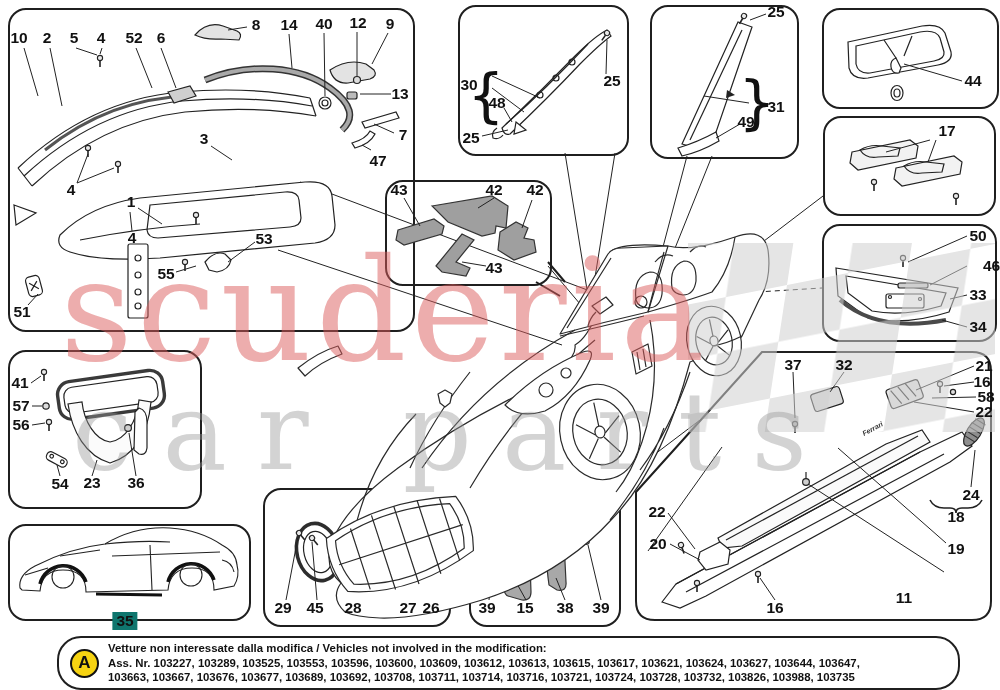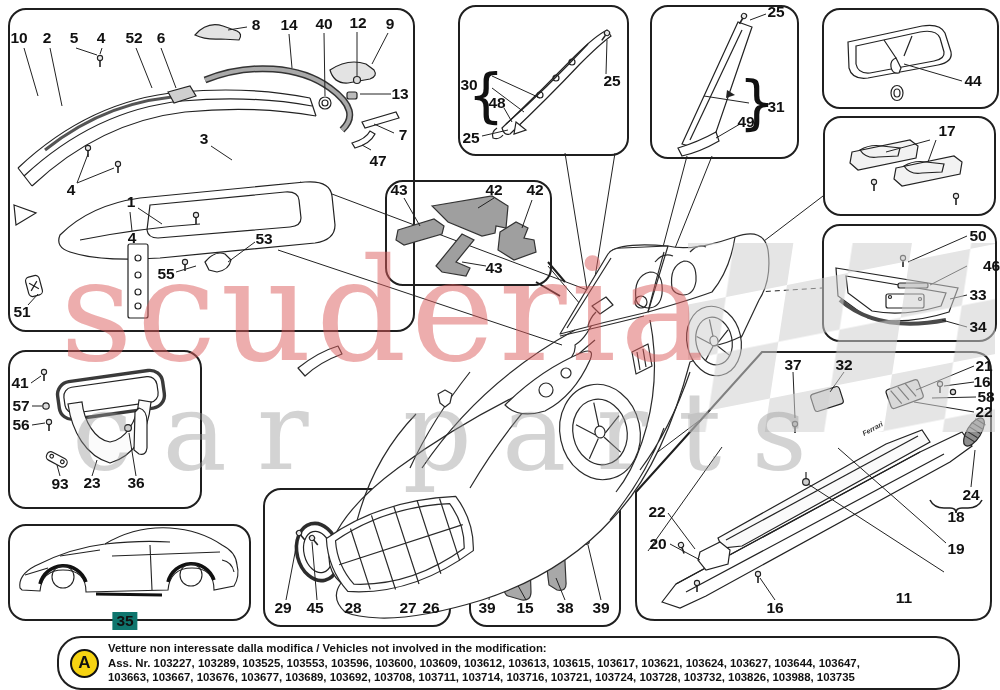--- a/index.html
+++ b/index.html
@@ -425,21 +425,21 @@
       <span class="callout" style="left: 204px; top: 139px;">3</span>
       <span class="callout" style="left: 71px; top: 190px;">4</span>
       <span class="callout" style="left: 131px; top: 202px;">1</span>
       <span class="callout" style="left: 132px; top: 238px;">4</span>
       <span class="callout" style="left: 264px; top: 239px;">53</span>
       <span class="callout" style="left: 166px; top: 274px;">55</span>
       <span class="callout" style="left: 22px; top: 312px;">51</span>
       <span class="callout" style="left: 20px; top: 383px;">41</span>
       <span class="callout" style="left: 21px; top: 406px;">57</span>
       <span class="callout" style="left: 21px; top: 425px;">56</span>
-      <span class="callout" style="left: 60px; top: 484px;">93</span>
+      <span class="callout" style="left: 60px; top: 484px;">54</span>
       <span class="callout" style="left: 92px; top: 483px;">23</span>
       <span class="callout" style="left: 136px; top: 483px;">36</span>
       <span class="callout" style="left: 399px; top: 190px;">43</span>
       <span class="callout" style="left: 494px; top: 190px;">42</span>
       <span class="callout" style="left: 535px; top: 190px;">42</span>
       <span class="callout" style="left: 494px; top: 268px;">43</span>
       <span class="callout" style="left: 469px; top: 85px;">30</span>
       <span class="callout" style="left: 497px; top: 103px;">48</span>
       <span class="callout" style="left: 612px; top: 81px;">25</span>
       <span class="callout" style="left: 471px; top: 138px;">25</span>

